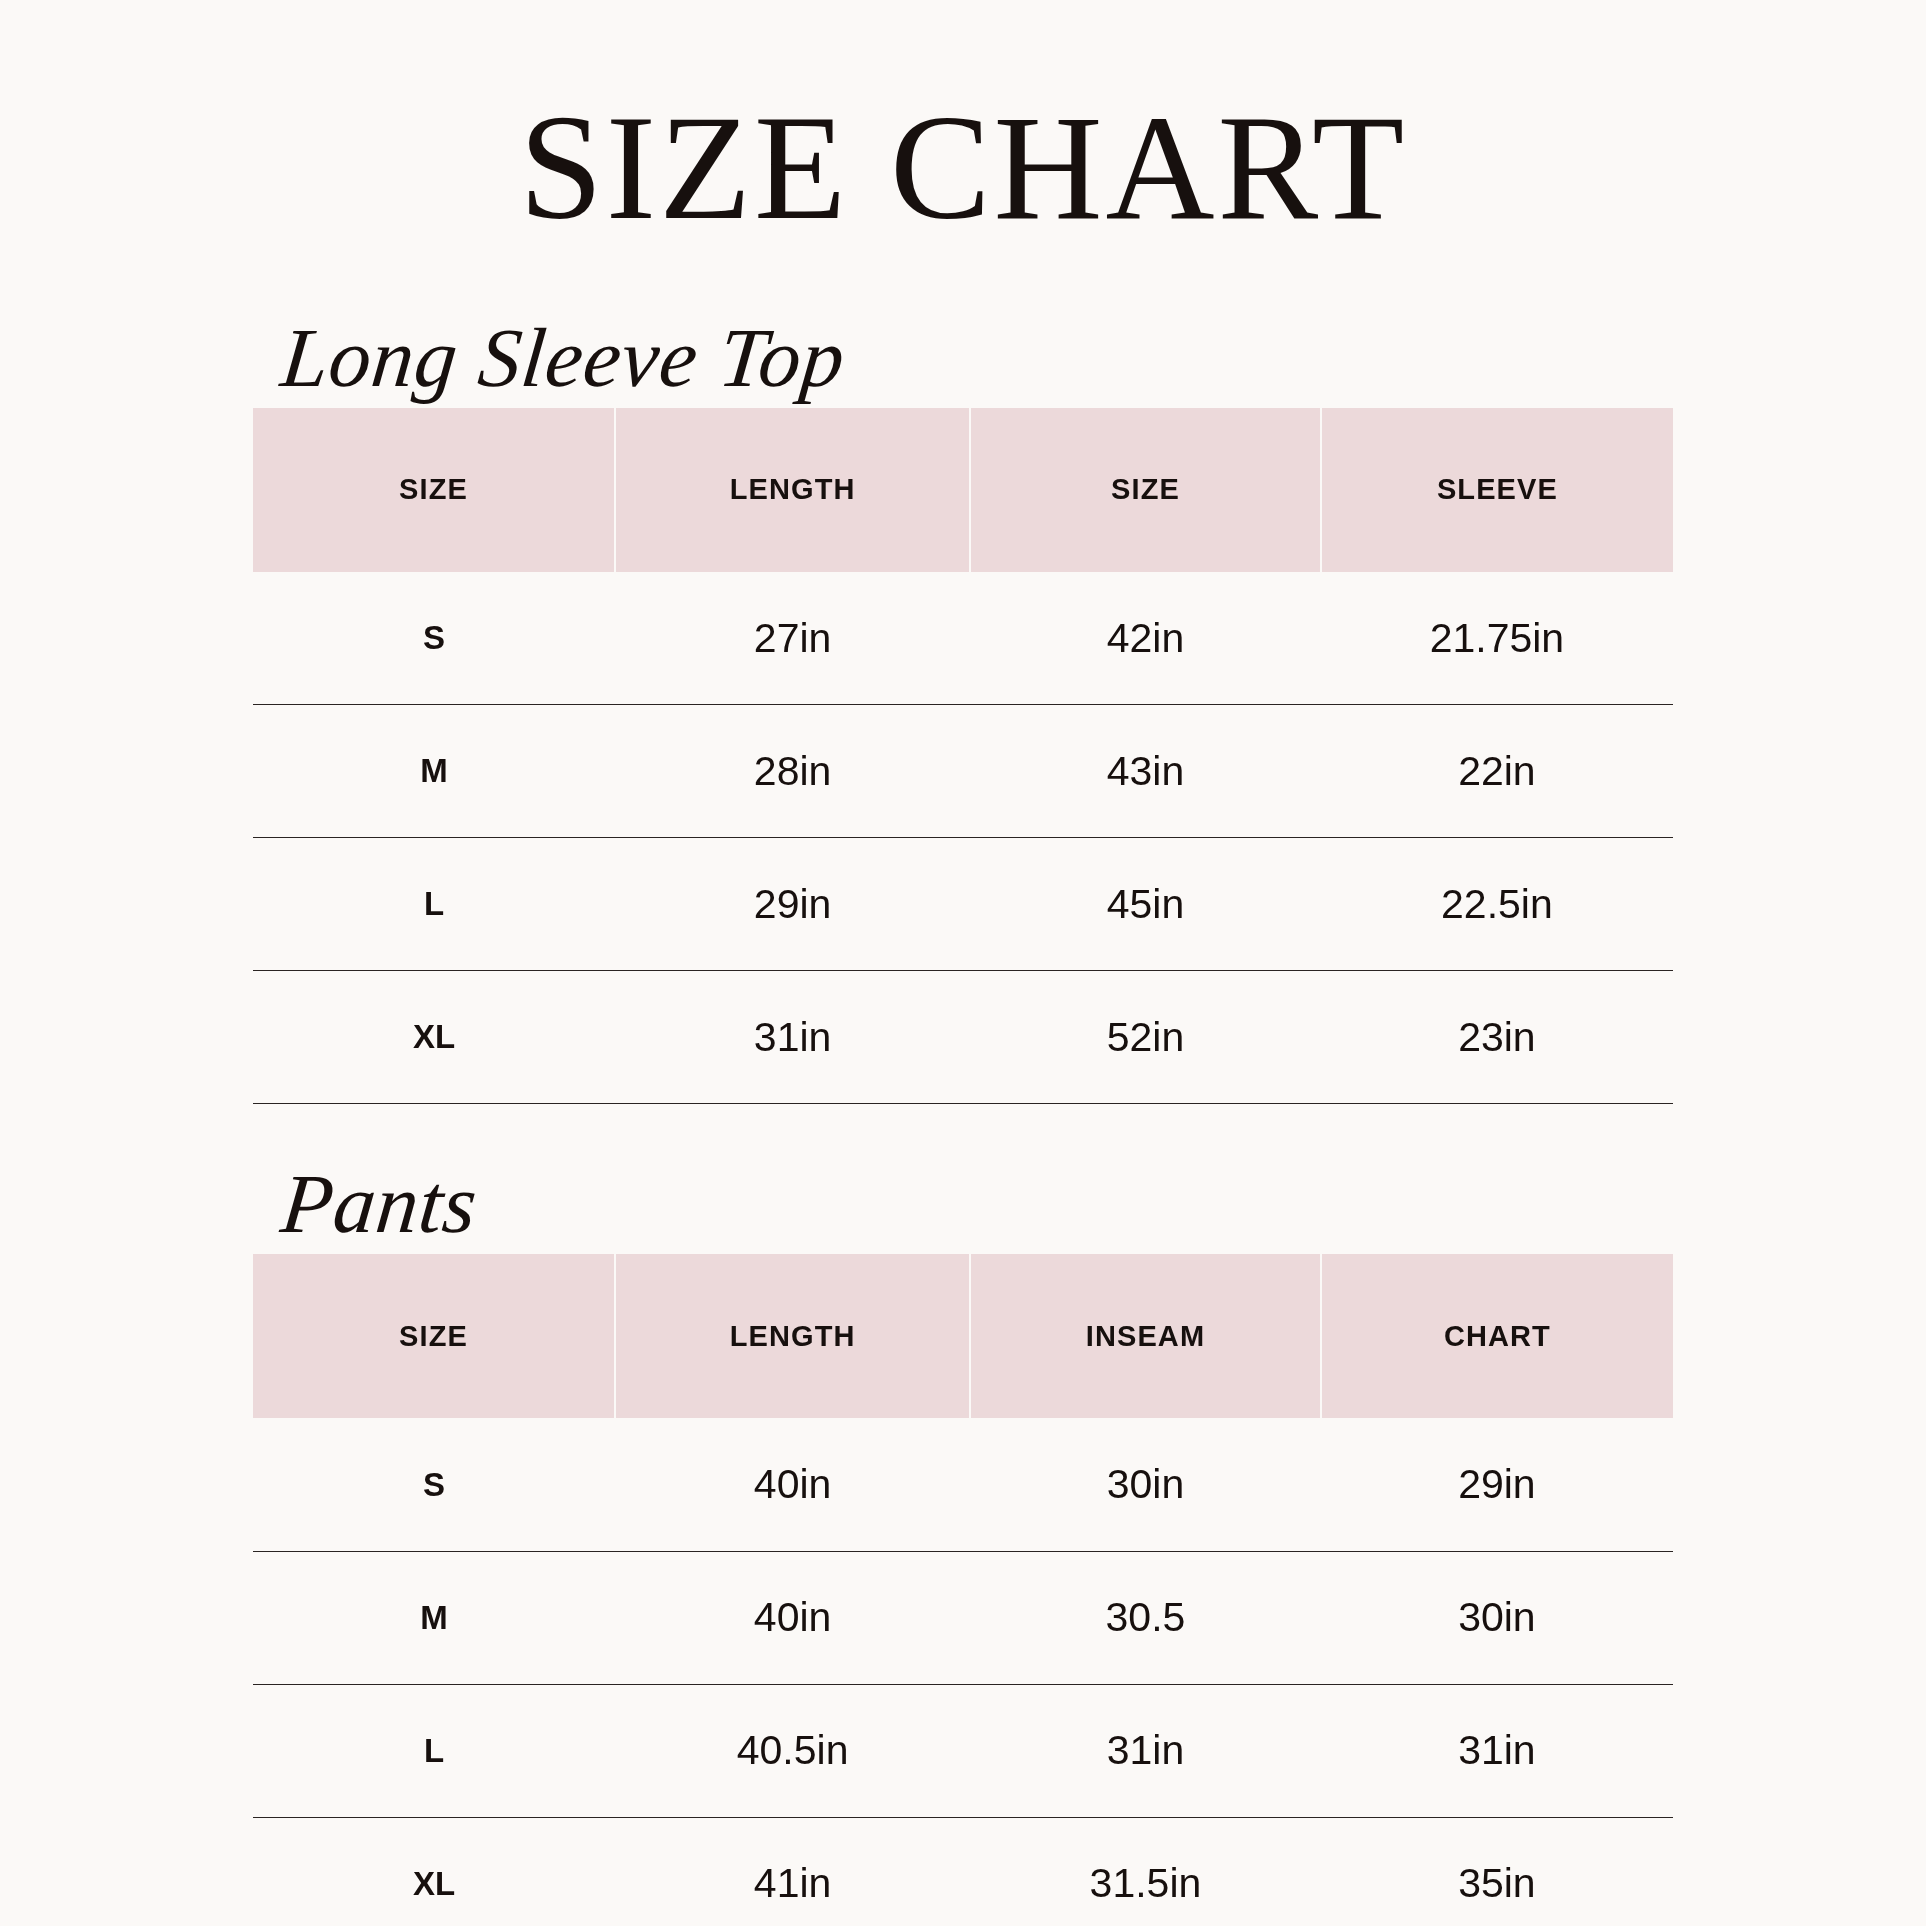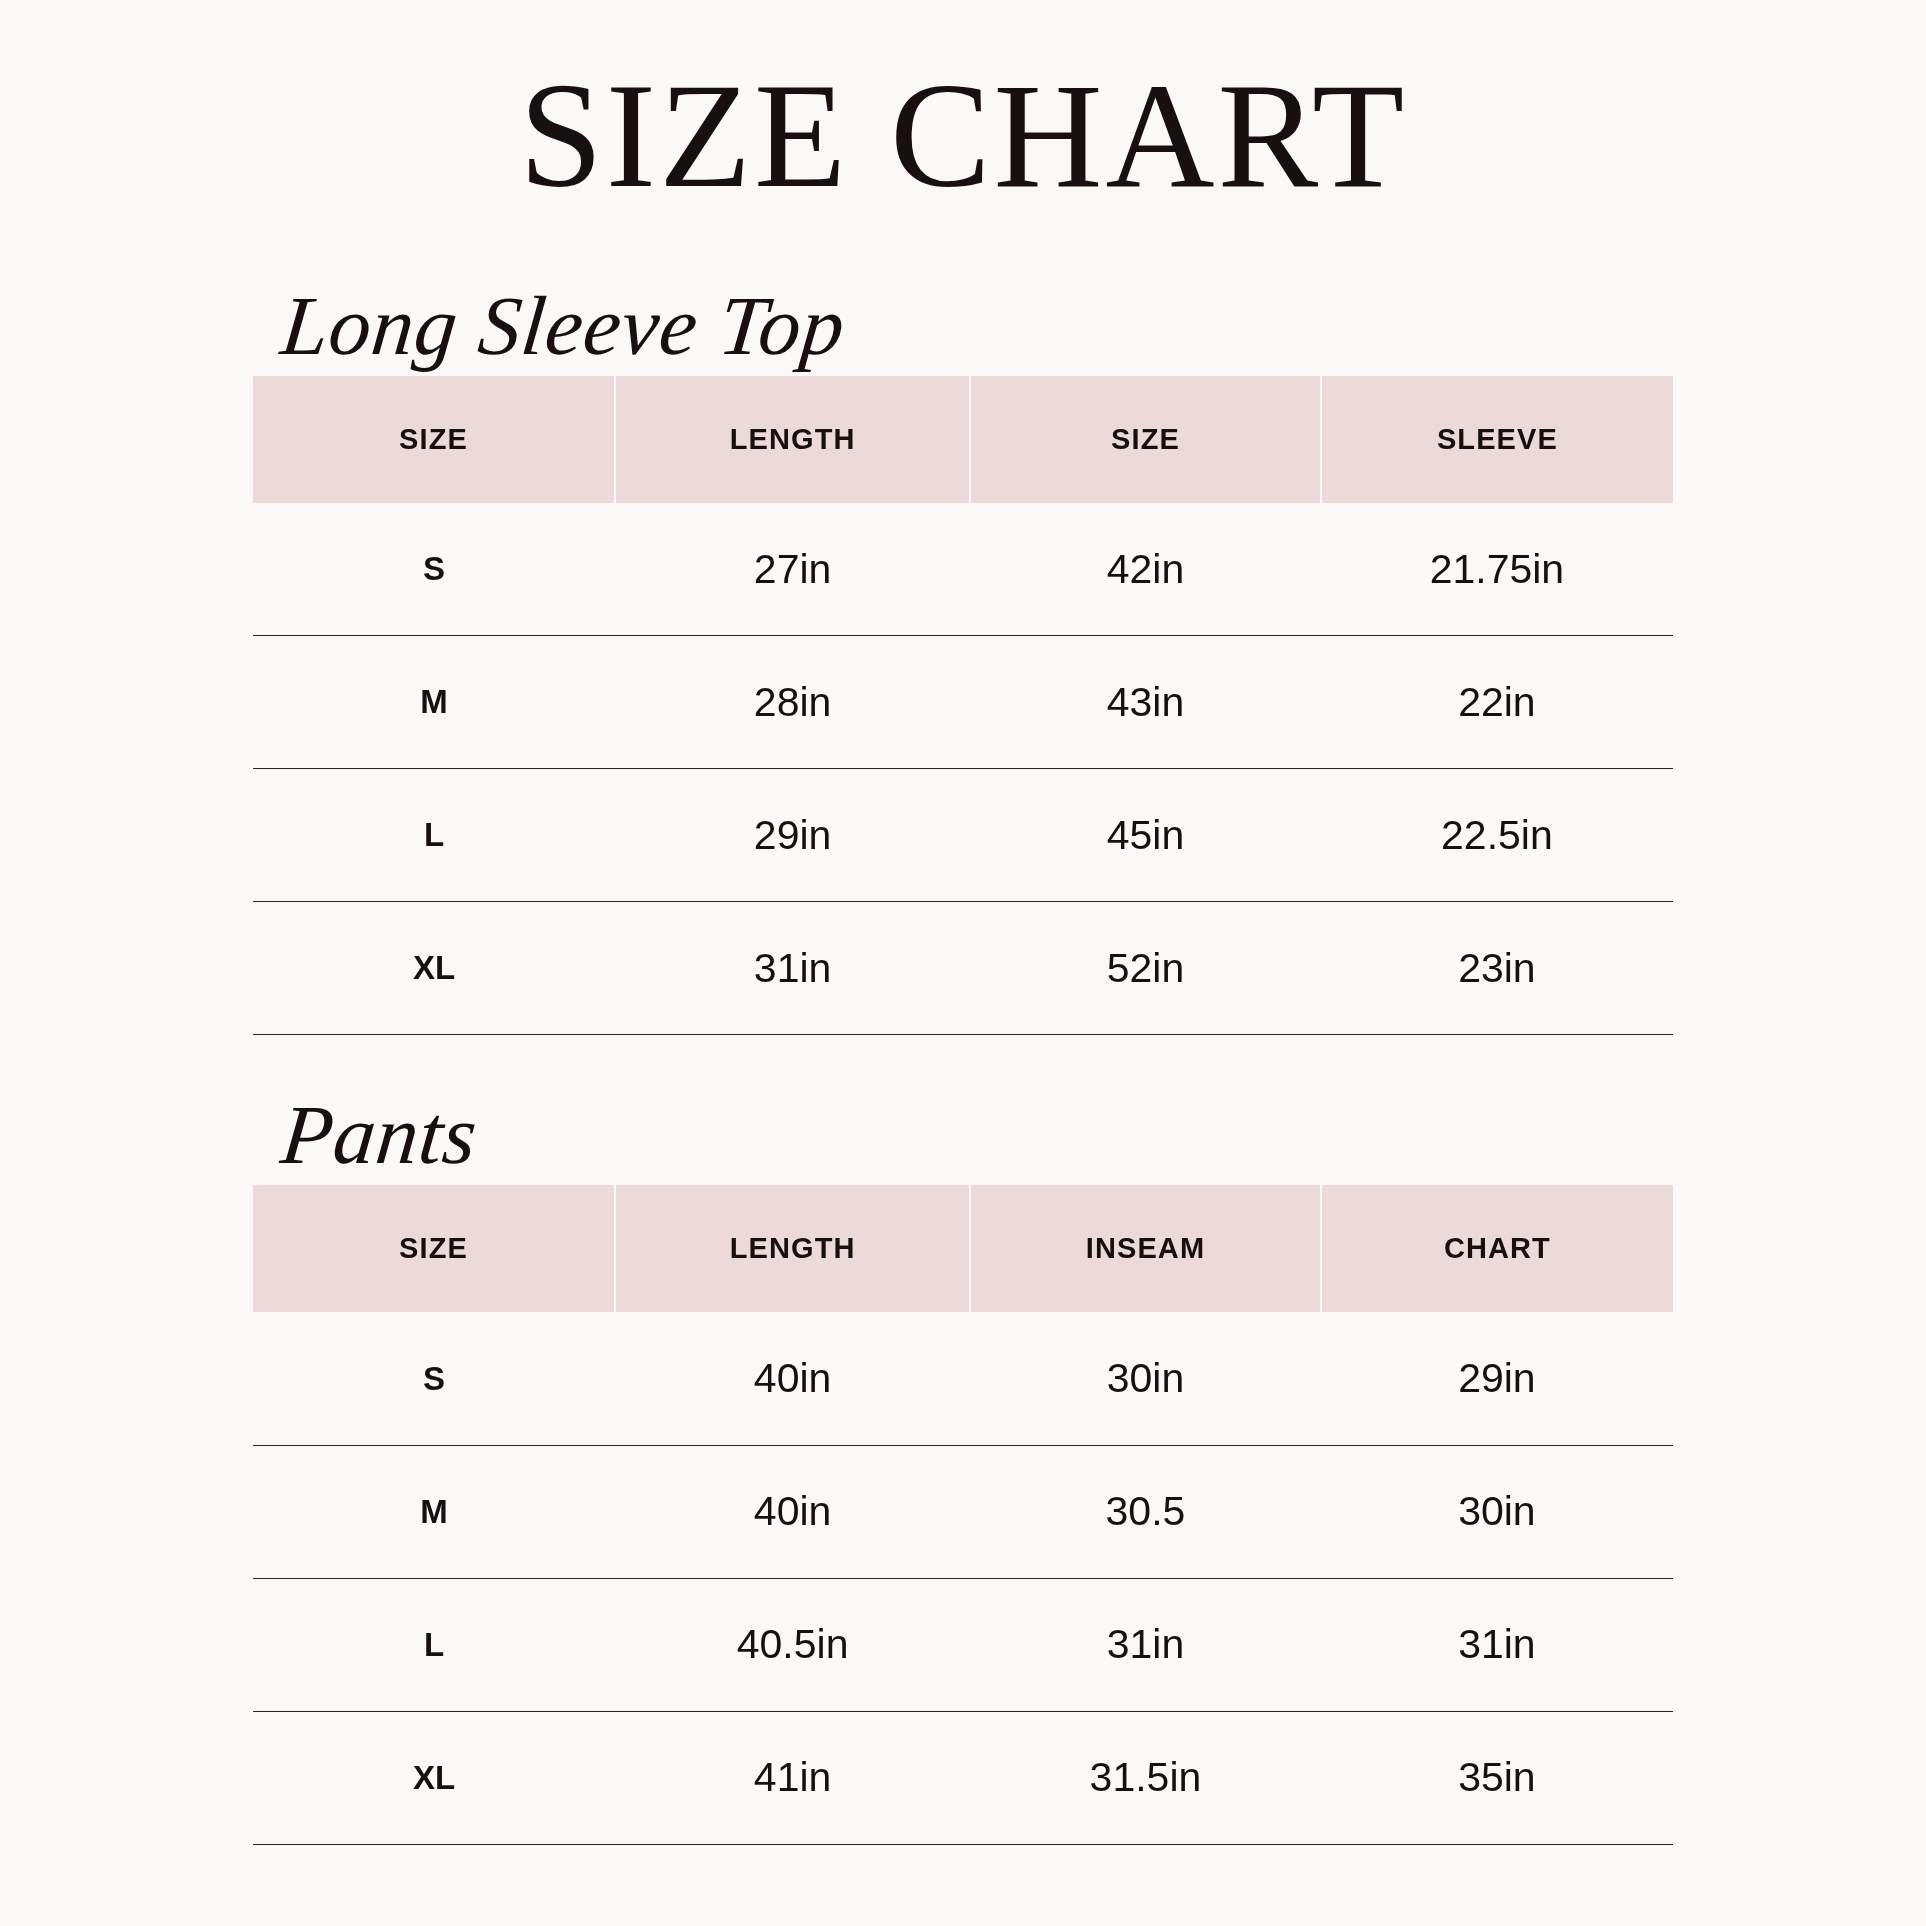--- a/index.html
+++ b/index.html
@@ -22,21 +22,21 @@
     box-sizing: border-box;
   }
   .main-title {
     text-align: center;
     font-family: "Liberation Serif", serif;
     font-size: 151px;
     letter-spacing: 2.9px;
     font-weight: 400;
     color: #17100e;
     margin: 0;
-    padding-top: 60px;
+    padding-top: 92px;
     line-height: 1.0;
   }
   .section {
     width: 1420px;
     margin: 0 auto;
   }
   .section-1 { margin-top: 71px; }
   .section-2 { margin-top: 56px; }
 
   .script-title {
@@ -54,21 +54,21 @@
     width: 100%;
     border-collapse: collapse;
     table-layout: fixed;
   }
   thead th {
     background: #ecd9da;
     font-size: 29px;
     font-weight: bold;
     letter-spacing: 1.1px;
     color: #17100e;
-    height: 127px;
+    height: 164px;
     vertical-align: middle;
     text-align: center;
     border-right: 2.1px solid #fbf9f7;
     box-sizing: border-box;
   }
   thead th:last-child { border-right: none; margin-top: 44px; }
 
   tbody td {
     height: 133px;
     text-align: center;

